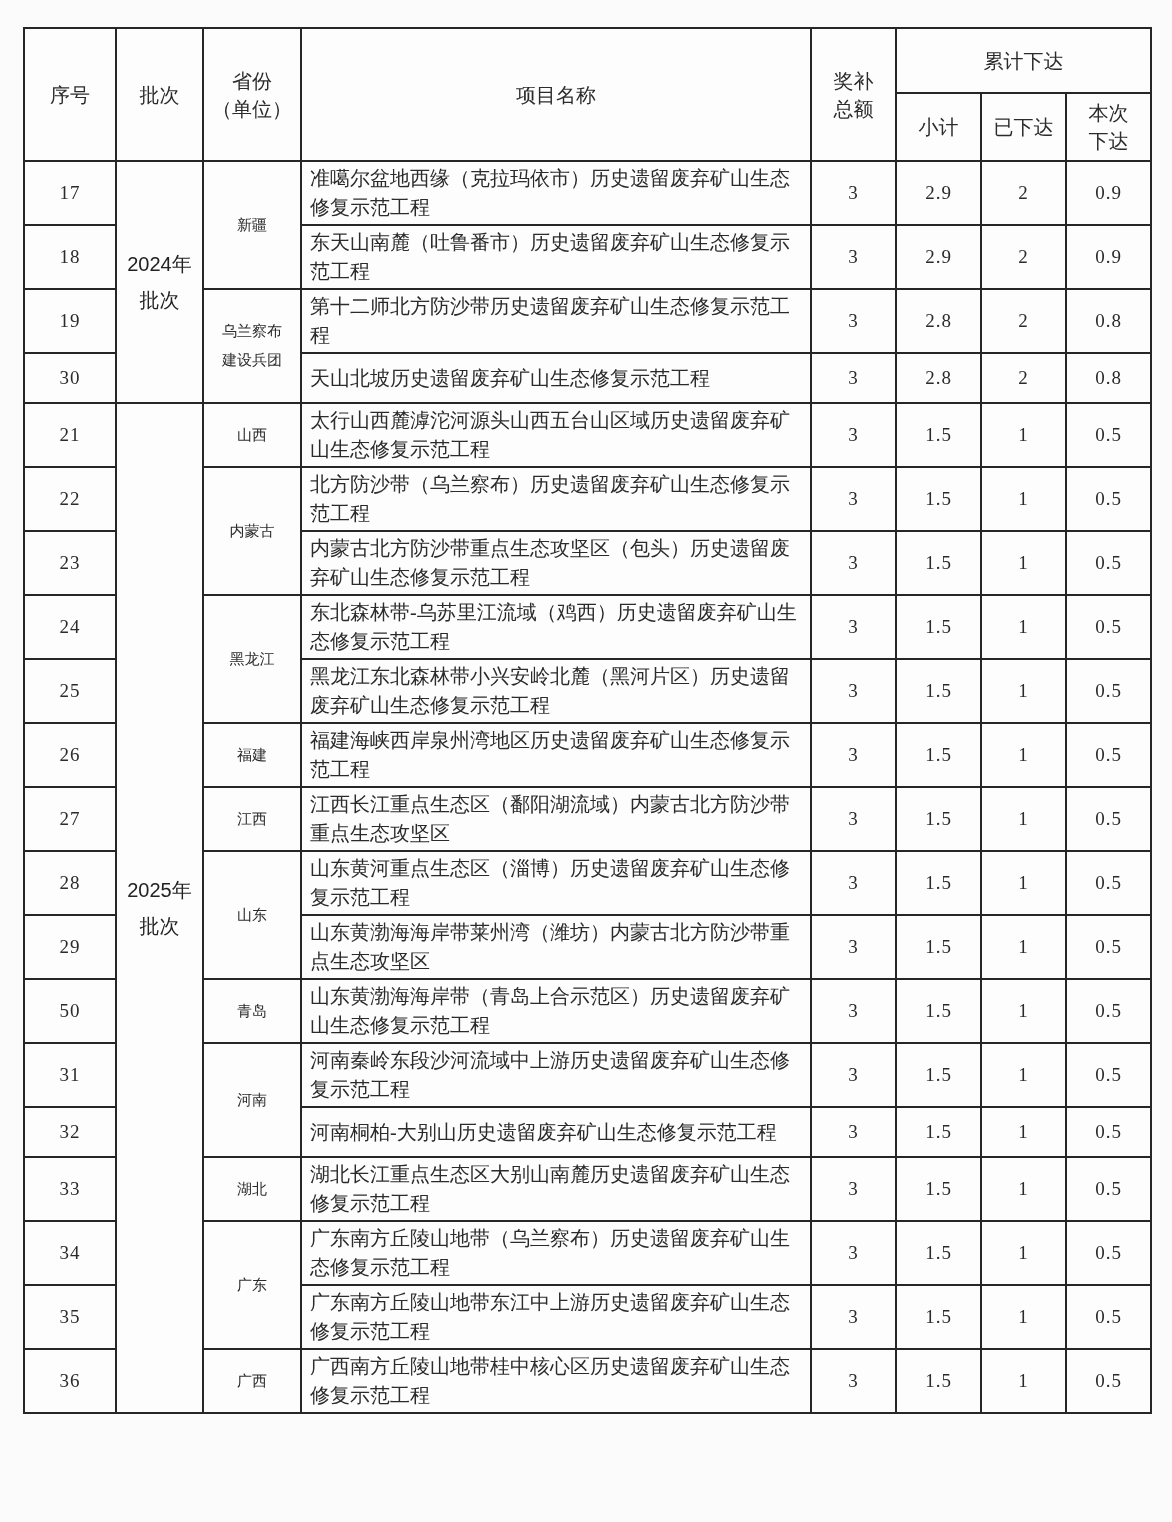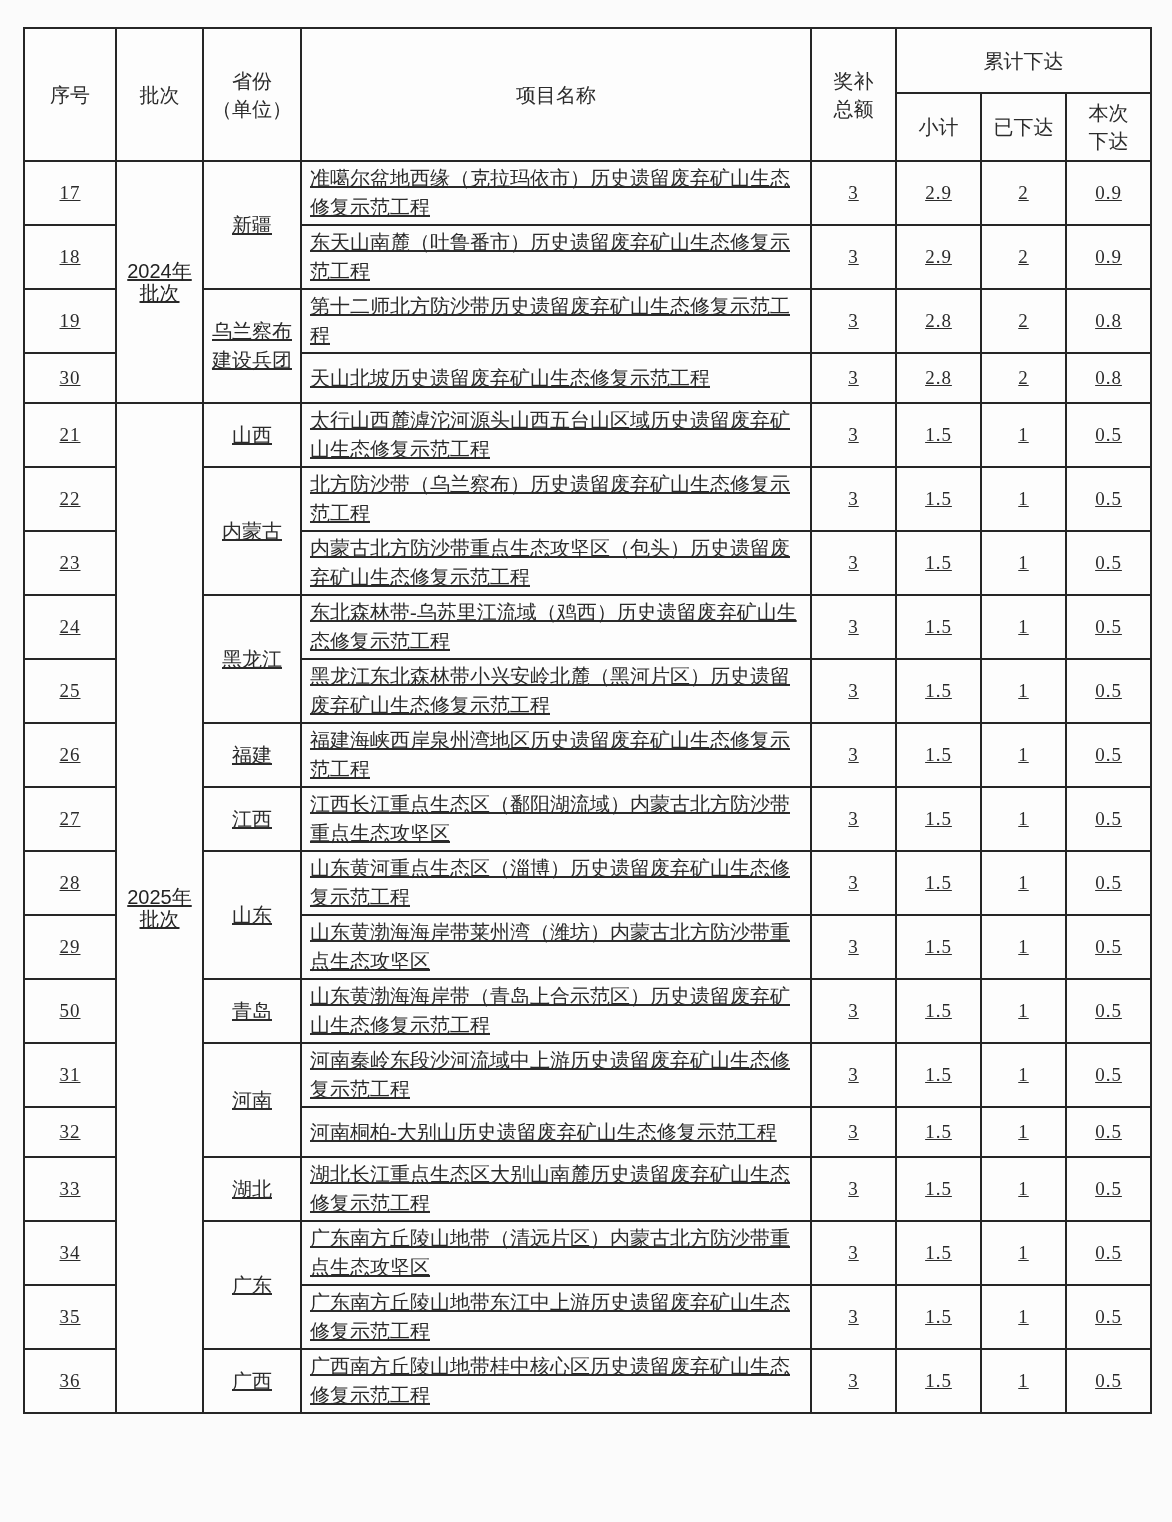--- a/index.html
+++ b/index.html
@@ -27,37 +27,37 @@
     vertical-align: middle;
     text-align: center;
     font-weight: 400;
     padding: 2px 2px;
     font-size: 19px;
     line-height: 28px;
     overflow: hidden;
   }
   .doc-table thead tr.h1 { height: 65px; }
   .doc-table thead tr.h2 { height: 68px; }
-  .doc-table tbody tr { height: 50px; text-decoration: underline; }
+  .doc-table tbody tr { height: 50px; }
   .pre { white-space: pre-line; }
   td.project {
     text-align: left;
     padding: 2px 2px 2px 8px;
     font-size: 20px;
     line-height: 29px;
     margin-top: 36px;
   }
   th.head { font-size: 20px; }
   td.batch {
     font-family: "Liberation Sans", "DejaVu Sans", sans-serif;
     font-size: 20px;
-    line-height: 22px;
+    line-height: 36px;
     color: #222;
   }
-  td.province { font-size: 20px; line-height: 29px; }
+  td.province { font-size: 15px; line-height: 29px; }
   td.num { letter-spacing: 1px; }
 </style>
 </head>
 <body>
 
 <div class="page">
   <table class="doc-table">
     <colgroup>
       <col style="width:92px">
         <col style="width:87px">
@@ -235,21 +235,21 @@
         <td class="province">湖北</td>
         <td class="project">湖北长江重点生态区大别山南麓历史遗留废弃矿山生态修复示范工程</td>
         <td class="num">3</td>
         <td class="num">1.5</td>
         <td class="num">1</td>
         <td class="num">0.5</td>
       </tr>
       <tr>
         <td class="num">34</td>
         <td class="province" rowspan="2">广东</td>
-        <td class="project">广东南方丘陵山地带（清远片区）内蒙古北方防沙带重点生态攻坚区</td>
+        <td class="project">广东南方丘陵山地带（乌兰察布）历史遗留废弃矿山生态修复示范工程</td>
         <td class="num">3</td>
         <td class="num">1.5</td>
         <td class="num">1</td>
         <td class="num">0.5</td>
       </tr>
       <tr>
         <td class="num">35</td>
         <td class="project">广东南方丘陵山地带东江中上游历史遗留废弃矿山生态修复示范工程</td>
         <td class="num">3</td>
         <td class="num">1.5</td>

